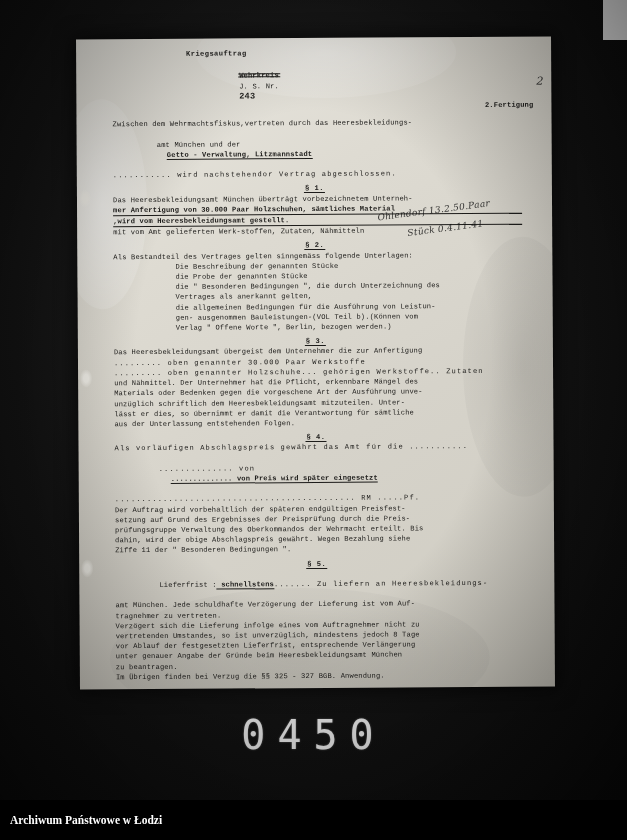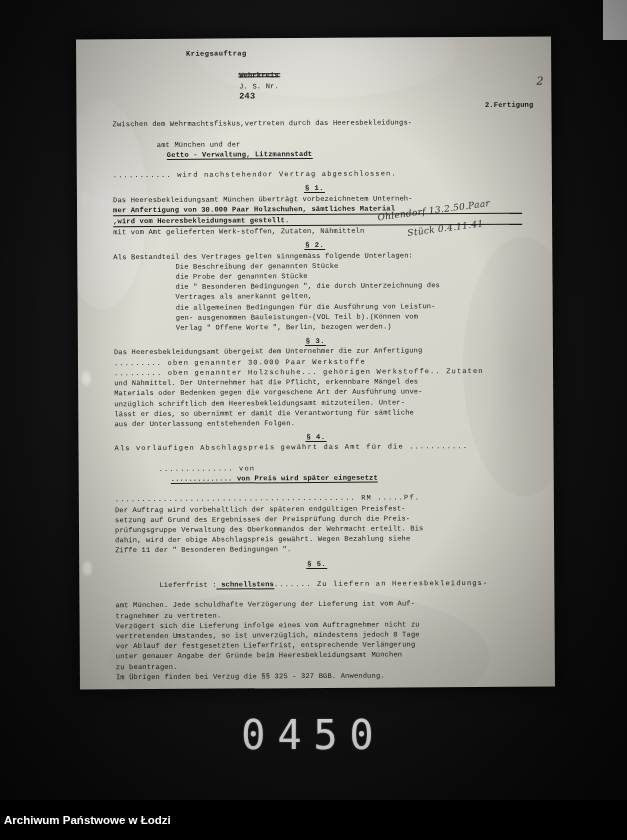--- a/index.html
+++ b/index.html
@@ -189,22 +189,22 @@
     width: 627px;
     height: 40px;
     background: #000;
     display: flex;
     align-items: center;
   }
   #footer .credit {
     color: #ffffff;
     font-size: 11.5px;
     font-weight: bold;
-    padding-left: 4px;
-    font-family: Liberation Sans, sans-serif;
+    padding-left: 10px;
+    font-family: Liberation Serif, serif;
   }
 </style>
 </head>
 <body>
 
 <div id="photo">
 
   <div id="tick"></div>
 
   <div id="paper">

